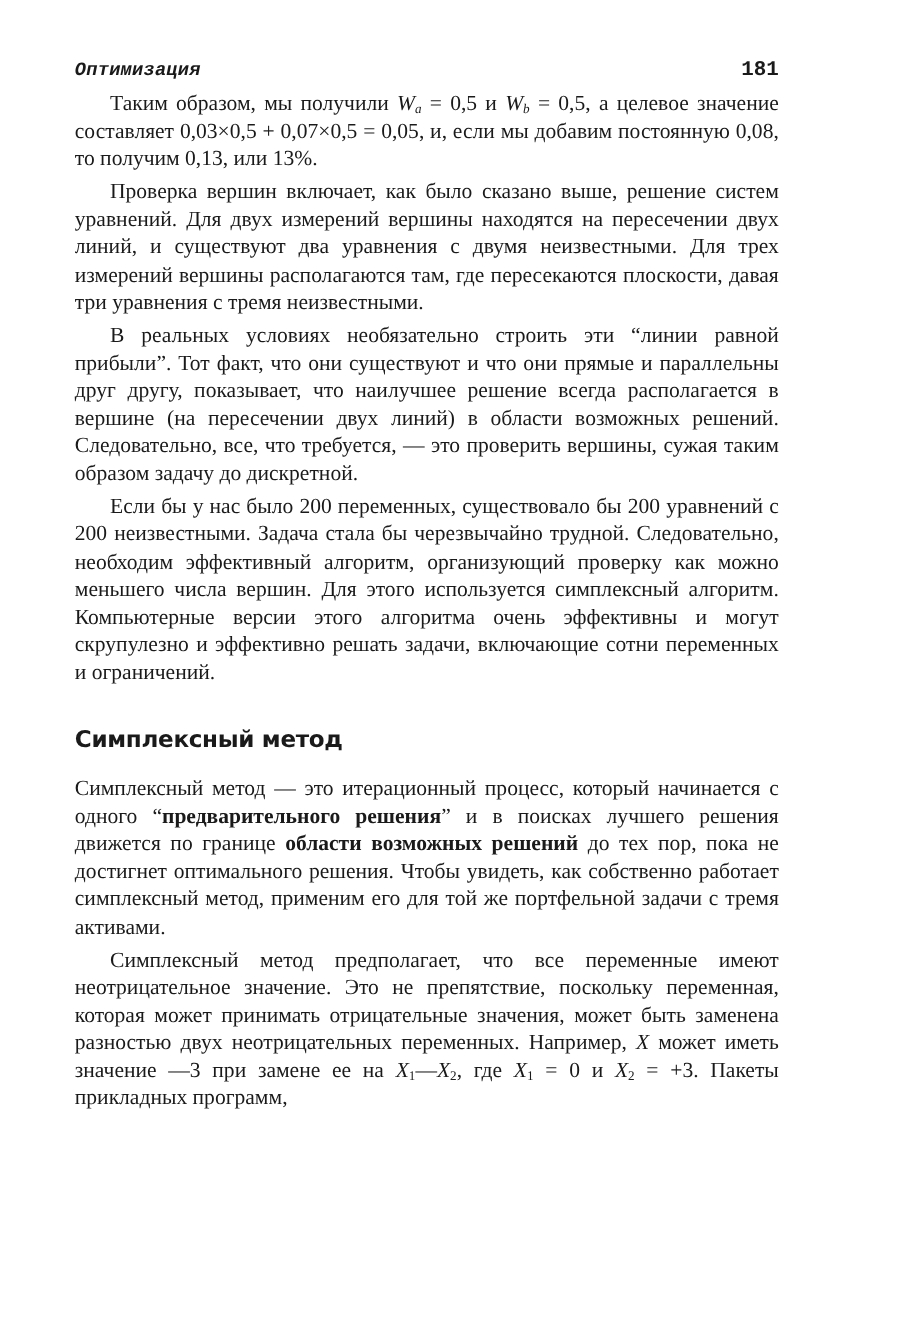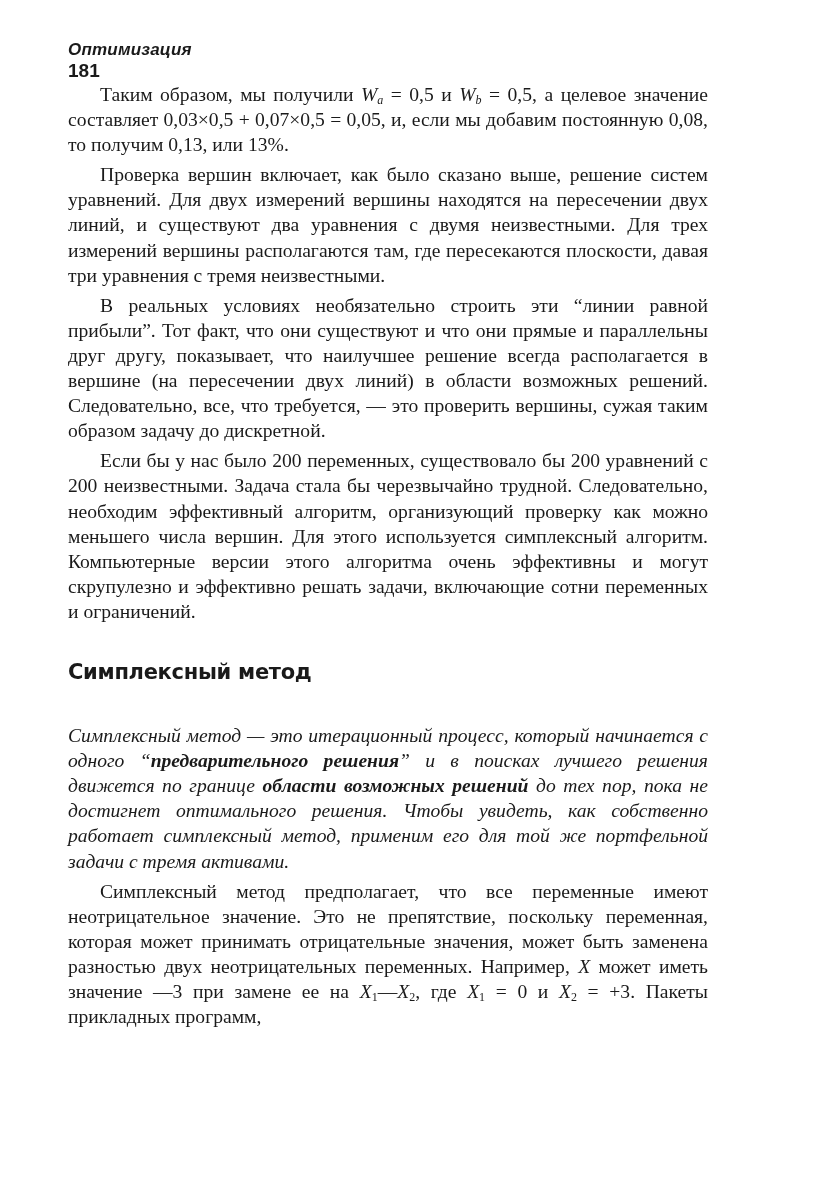--- a/index.html
+++ b/index.html
@@ -1,29 +1,29 @@
 <!DOCTYPE html>
 <html><head>
 <meta charset="utf-8">
 <style>
   html, body { margin: 0; padding: 0; background: #ffffff; }
   body { width: 838px; height: 1198px; position: relative; overflow: hidden; color: #1a1a1a; }
   .page { position: absolute; left: 68px; top: 52px; width: 640px; }
-  .running-head { display: flex; justify-content: flex-end; align-items: baseline; height: 30px;
-    font-family: Liberation Sans, sans-serif; font-size: 17px; flex-direction: column; }
+  .running-head { display: flex; justify-content: space-between; align-items: baseline; height: 30px;
+    font-family: Liberation Mono, monospace; font-size: 17px; }
   .rh-title { font-style: italic; font-weight: bold; letter-spacing: 0.2px; }
   .rh-num { font-weight: bold; font-size: 19px; }
   .body-text { font-family: "Liberation Serif", serif; font-size: 19.6px; line-height: 25.1px;
     text-align: justify; hyphens: manual; }
   .body-text p { margin: 0; text-indent: 32px; }
   .p-first { margin-top: 17px !important; }
   .p-gap { margin-top: 5px !important; }
-  .noindent { text-indent: 0 !important; font-style: italic; }
+  .noindent { text-indent: 0 !important; }
   .section-heading { font-family: "DejaVu Sans", sans-serif; font-weight: bold; font-size: 21px;
-    margin: 36px 0 38px 0; letter-spacing: -0.3px; }
+    margin: 36px 0 20px 0; letter-spacing: -0.3px; }
   i { font-style: italic; }
   b { font-weight: bold; }
   sub { font-size: 12px; vertical-align: -3px; line-height: 0; }
 </style>
 </head>
 <body>
 
 <div class="page">
   <div class="running-head">
     <span class="rh-title">Оптимизация</span>

